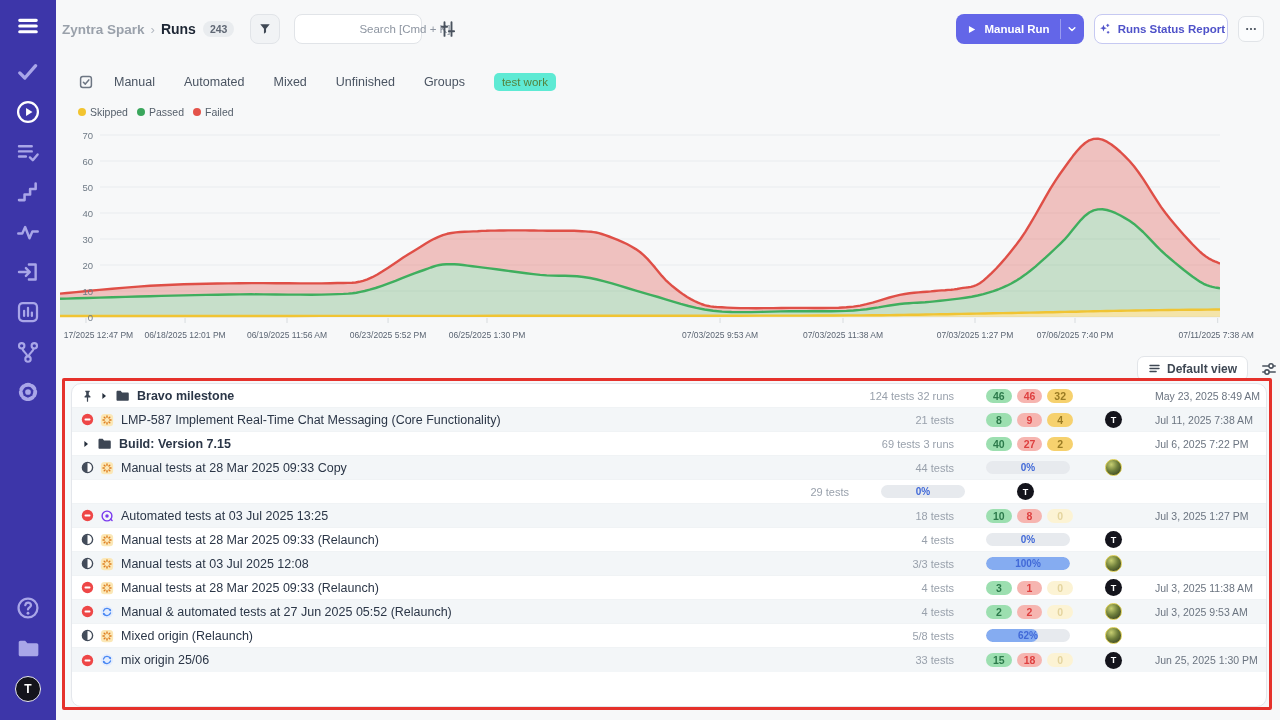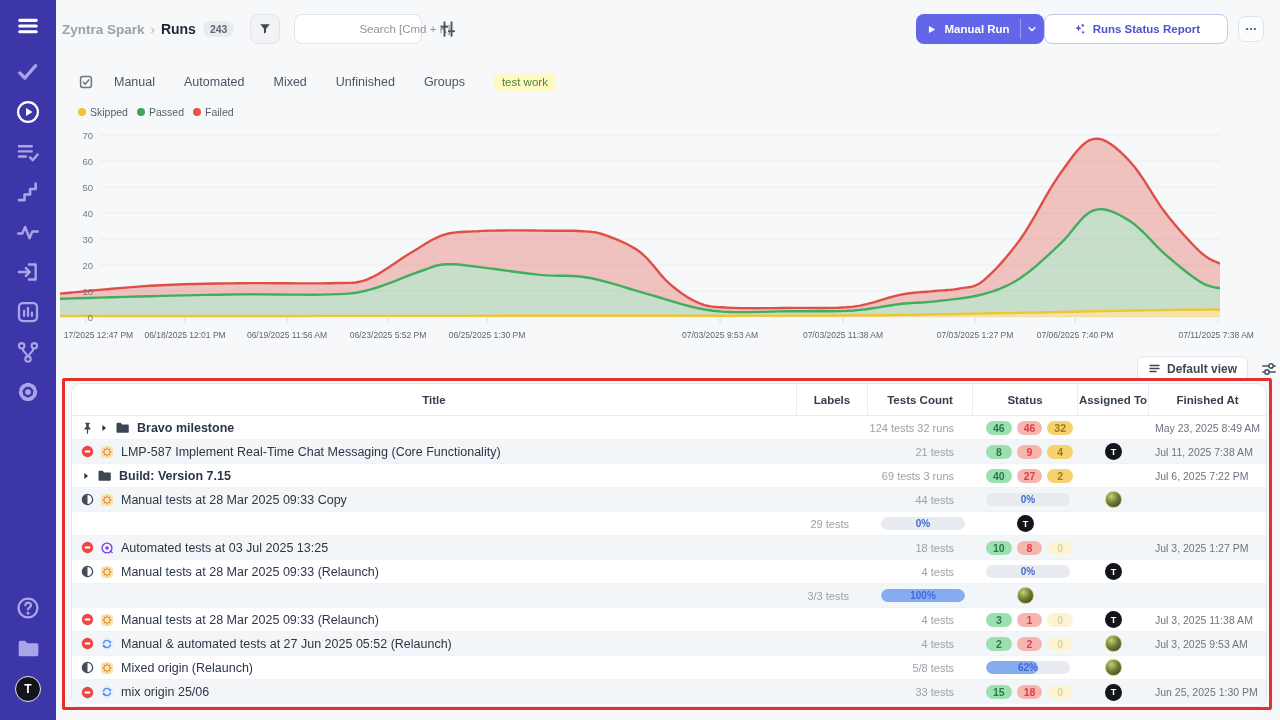--- a/index.html
+++ b/index.html
@@ -29,32 +29,32 @@
   .searchbox span { font-size:11.5px; margin-left:6px; white-space:nowrap; }
   .adj-btn { margin-left:16px; color:#49525e; width:20px; height:20px; }
   .adj-btn svg { width:17px; height:17px; }
   .top-right { margin-left:auto; display:flex; align-items:center; }
   .split-btn { display:flex; height:30px; border-radius:8px; overflow:hidden; background:#6366e8; color:#fff; }
   .split-main { display:flex; align-items:center; padding:0 10px; font-size:11.5px; font-weight:700; }
   .split-main svg { width:11px; height:11px; margin-right:7px; }
   .split-div { width:1px; background:rgba(255,255,255,0.35); margin:5px 0; }
   .split-caret { width:26px; display:flex; align-items:center; justify-content:center; }
   .split-caret svg { width:12px; height:12px; }
-  .report-btn { display:flex; align-items:center; height:30px; margin-left:0; padding:0 27px; border:1px solid #c6c9f2; border-radius:8px; background:#fff; color:#4f52c9; font-size:11.5px; font-weight:700; }
+  .report-btn { display:flex; align-items:center; height:30px; margin-left:10px; padding:0 2px; border:1px solid #c6c9f2; border-radius:8px; background:#fff; color:#4f52c9; font-size:11.5px; font-weight:700; }
   .split-caret { width:23px; }
   .title-txt.bold { font-weight:600; }
   .report-btn svg { width:14px; height:14px; margin-right:7px; }
   .more-btn { width:26px; height:26px; margin-left:10px; border:1px solid #e1e4e8; border-radius:7px; background:#fbfcfd; color:#3f4854; display:flex; align-items:center; justify-content:center; }
   .more-btn svg { width:14px; height:14px; }
   
   .tabs { position:absolute; left:22px; top:70px; display:flex; align-items:center; height:24px; }
   .tabs-icon { color:#6d7683; width:16px; height:16px; margin-right:20px; }
   .tabs-icon svg { width:16px; height:16px; }
   .tab { font-size:13px; color:#4a5462; margin-right:29px; }
-  .tag-badge { background:#fef9c3; color:#55823c; font-size:11.5px; padding:3px 8px; border-radius:5px; }
+  .tag-badge { background:#5eead4; color:#55823c; font-size:11.5px; padding:3px 8px; border-radius:5px; }
   
   .legend { position:absolute; left:22px; top:106px; display:flex; align-items:center; }
   .leg-item { display:flex; align-items:center; margin-right:9px; }
   .leg-dot { width:8px; height:8px; border-radius:50%; margin-right:4px; }
   .leg-label { font-size:10.5px; color:#555f6b; }
   
   .chart { position:absolute; left:4px; top:132px; width:1160px; height:215px; }
   .chart svg.plot { position:absolute; left:0; top:0; }
   .ylab { position:absolute; width:30px; text-align:right; font-size:10px; color:#6f7a86; left:3px; }
   .xlab { position:absolute; top:198px; font-size:10px; color:#5a6472; white-space:nowrap; transform:translateX(-50%); }
@@ -357,28 +357,20 @@
       <div class="adj2" id="ic-adjh">
           <svg viewBox="0 0 16 16" fill="none" xmlns="http://www.w3.org/2000/svg" style="display:block;width:100%;height:100%">
             <path d="M2.5 5.3h11M2.5 10.7h11" stroke="currentColor" stroke-linecap="round" stroke-linejoin="round" stroke-width="1.4"></path>
             <circle cx="9.8" cy="5.3" r="1.9" fill="#fff" stroke="currentColor" stroke-linecap="round" stroke-linejoin="round" stroke-width="1.4"></circle>
             <circle cx="6.2" cy="10.7" r="1.9" fill="#fff" stroke="currentColor" stroke-linecap="round" stroke-linejoin="round" stroke-width="1.4"></circle>
           </svg>
         </div>
     </div>
 
     <div class="card">
-      <div class="thead" id="thead">
-          <div class="th">Title</div>
-          <div class="th">Labels</div>
-          <div class="th">Tests Count</div>
-          <div class="th">Status</div>
-          <div class="th">Assigned To</div>
-          <div class="th">Finished At</div>
-        </div>
       <div id="tbody">
           <div class="trow">
             <div class="cell c-title">
               <span class="ico pin">
                 <svg viewBox="0 0 16 16" fill="none" xmlns="http://www.w3.org/2000/svg" style="display:block;width:100%;height:100%">
                   <path d="M5.3 1.6h5.4v1.3l-1.1.9v2.9l2 1.7v1.4H4.4V8.4l2-1.7V3.8l-1.1-.9z" fill="currentColor"></path>
                   <path d="M8 9.8v4.6" stroke="currentColor" stroke-linecap="round" stroke-linejoin="round" stroke-width="1.5"></path>
                 </svg>
               </span>
               <span class="ico caret">
@@ -551,20 +543,37 @@
               <div class="progress">
                 <div class="ptxt">0%</div>
               </div>
             </div>
             <div class="cell c-assigned">
               <span class="avatar-t">T</span>
             </div>
             <div class="cell c-finished"></div>
           </div>
           <div class="trow even">
+            <div class="cell c-title">
+              <span class="ico st">
+                <svg viewBox="0 0 16 16" fill="none" xmlns="http://www.w3.org/2000/svg" style="display:block;width:100%;height:100%">
+                  <circle cx="8" cy="8" r="6.3" fill="#fff" stroke="#434c5a" stroke-width="1.7"></circle>
+                  <path d="M8 1.7a6.3 6.3 0 000 12.6z" fill="#434c5a"></path>
+                </svg>
+              </span>
+              <span class="ico origin">
+                <svg viewBox="0 0 16 16" fill="none" xmlns="http://www.w3.org/2000/svg" style="display:block;width:100%;height:100%">
+                  <rect x="1" y="1" width="14" height="14" rx="4" fill="#fbe7b6"></rect>
+                  <g stroke="#dd7d1e" stroke-width="1.6" stroke-linecap="round">
+                    <path d="M8 3.4v1.5M8 11.1v1.5M3.4 8h1.5M11.1 8h1.5M4.8 4.8l1 1M10.2 10.2l1 1M11.2 4.8l-1 1M5.8 10.2l-1 1"></path>
+                  </g>
+                </svg>
+              </span>
+              <span class="title-txt">Manual tests at 03 Jul 2025 12:08</span>
+            </div>
             <div class="cell"></div>
             <div class="cell c-tests">3/3 tests</div>
             <div class="cell c-status">
               <div class="progress">
                 <div class="fill" style="width:100%"></div>
                 <div class="ptxt">100%</div>
               </div>
             </div>
             <div class="cell c-assigned">
               <span class="avatar-photo"></span>

